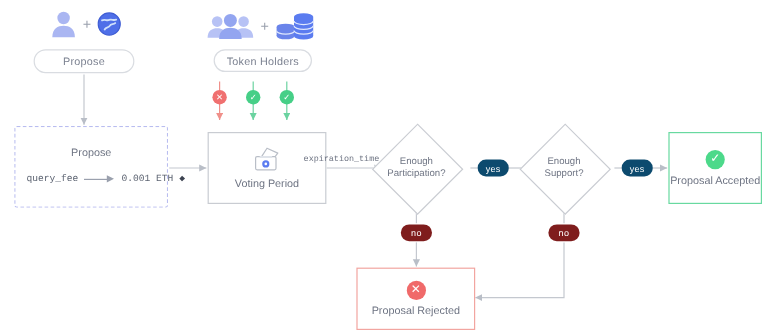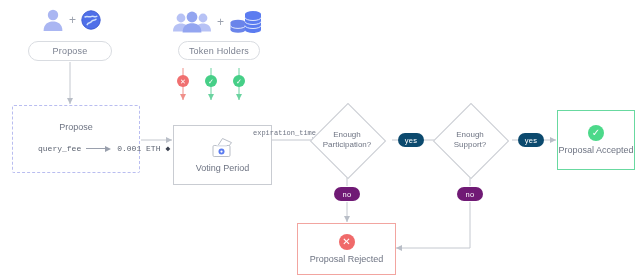--- a/index.html
+++ b/index.html
@@ -46,21 +46,21 @@
   .edge-pill {
     border-radius: 999px;
     color: #ffffff;
     font-size: 7.5px;
     display: flex;
     align-items: center;
     justify-content: center;
     letter-spacing: .3px;
   }
   .pill-yes { background: #0c4a6e; }
-  .pill-no  { background: #701a75; }
+  .pill-no  { background: #7f1d1d; }
 
   
   .box {
     border: 1px solid #c9ccd2;
     background: #ffffff;
     display: flex;
     flex-direction: column;
     align-items: center;
     justify-content: center;
     gap: 4px;
@@ -92,21 +92,20 @@
     position: absolute;
     left: 9px;
     top: 38px;
     display: flex;
     align-items: center;
     gap: 5px;
     font-family: "Liberation Mono", monospace;
     font-size: 8px;
     color: #5d6472;
     white-space: nowrap;
-    margin-left: 16px;
   }
   .mono-arrow {
     display: inline-block;
     width: 26px;
     height: 7px;
     position: relative;
   }
   .mono-arrow::before {
     content: "";
     position: absolute;
@@ -313,21 +312,21 @@
   <div class="node dashed-group" style="left:12px; top:105px; width:128px; height:68px;">
     <div class="dashed-title">Propose</div>
     <div class="mono-row">
       <span>query_fee</span>
       <span class="mono-arrow"></span>
       <span>0.001 ETH</span>
       <span style="color:#3c4250;font-size:8px;">◆</span>
     </div>
   </div>
 
-  <div class="node box" style="left:173px; top:110px; width:99px; height:60px;margin-top:15px;">
+  <div class="node box" style="left:173px; top:110px; width:99px; height:60px;">
     <svg width="26" height="22" viewBox="0 0 26 22">
       <path d="M8,8.5 L12.5,1.5 L21.5,5.6 L18.6,9.4 Z" fill="#ffffff" stroke="#b9bec7" stroke-width="1" stroke-linejoin="round"></path>
       <rect x="3" y="8.5" width="17" height="11" rx="1.2" fill="#ffffff" stroke="#b9bec7" stroke-width="1"></rect>
       <rect x="6.4" y="8" width="10.4" height="1.6" fill="#dfe3ea"></rect>
       <circle cx="11.5" cy="14.6" r="3" fill="#5b7cf0"></circle>
       <circle cx="11.5" cy="14.6" r="1.1" fill="#ffffff"></circle>
     </svg>
     <div class="box-label">Voting Period</div>
   </div>
 

